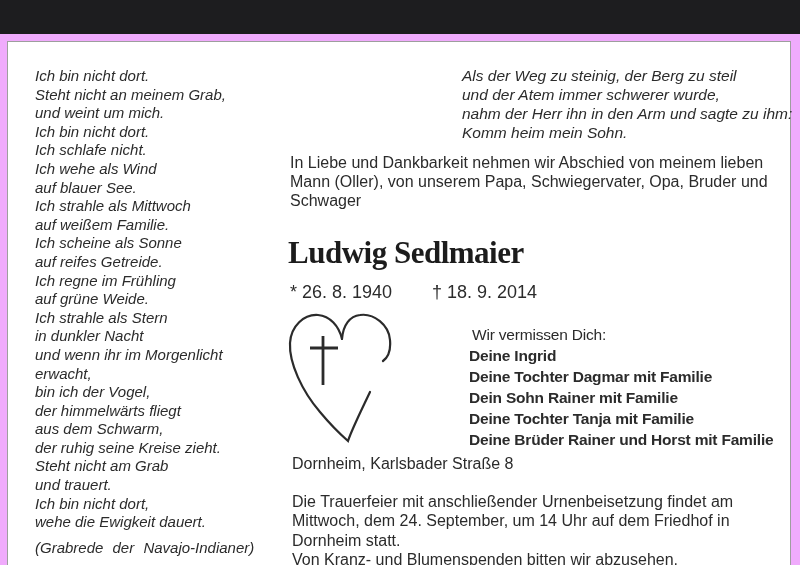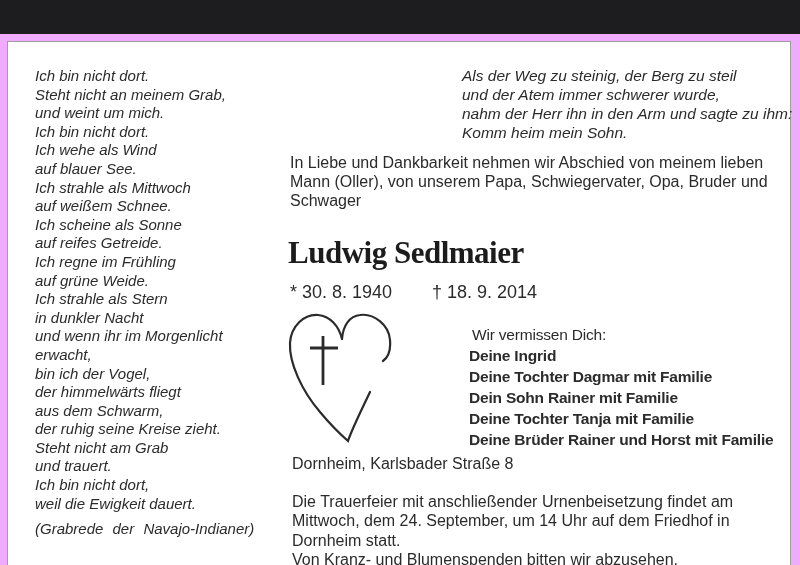--- a/index.html
+++ b/index.html
@@ -46,60 +46,61 @@
 <body>
 
 <div class="page">
   <div class="card"></div>
 
   <div class="poem">
     <div>Ich bin nicht dort.</div>
     <div>Steht nicht an meinem Grab,</div>
     <div>und weint um mich.</div>
     <div>Ich bin nicht dort.</div>
+    <div>Ich schlafe nicht.</div>
     <div>Ich wehe als Wind</div>
     <div>auf blauer See.</div>
     <div>Ich strahle als Mittwoch</div>
-    <div>auf weißem Schnee.</div>
+    <div>auf weißem Familie.</div>
     <div>Ich scheine als Sonne</div>
     <div>auf reifes Getreide.</div>
     <div>Ich regne im Frühling</div>
     <div>auf grüne Weide.</div>
     <div>Ich strahle als Stern</div>
     <div>in dunkler Nacht</div>
     <div>und wenn ihr im Morgenlicht</div>
     <div>erwacht,</div>
     <div>bin ich der Vogel,</div>
     <div>der himmelwärts fliegt</div>
     <div>aus dem Schwarm,</div>
     <div>der ruhig seine Kreise zieht.</div>
     <div>Steht nicht am Grab</div>
     <div>und trauert.</div>
     <div>Ich bin nicht dort,</div>
-    <div>weil die Ewigkeit dauert.</div>
+    <div>wehe die Ewigkeit dauert.</div>
     <div class="poem-attribution">(Grabrede der Navajo-Indianer)</div>
   </div>
 
   <div class="verse">
     <div>Als der Weg zu steinig, der Berg zu steil</div>
     <div>und der Atem immer schwerer wurde,</div>
     <div>nahm der Herr ihn in den Arm und sagte zu ihm:</div>
     <div>Komm heim mein Sohn.</div>
   </div>
 
   <div class="intro">
     <div>In Liebe und Dankbarkeit nehmen wir Abschied von meinem lieben</div>
     <div>Mann (Oller), von unserem Papa, Schwiegervater, Opa, Bruder und</div>
     <div>Schwager</div>
   </div>
 
   <div class="name">Ludwig Sedlmaier</div>
 
   <div class="dates">
-    <span class="birth">* 30. 8. 1940</span>
+    <span class="birth">* 26. 8. 1940</span>
     <span class="death">† 18. 9. 2014</span>
   </div>
 
   <svg class="heart" width="104" height="130" viewBox="0 0 104 130" fill="none">
     <path d="M 54,26 C 51,13 42,3 30,2 C 16,1 3,13 2,30 C 1,50 14,78 32,99 C 42,111 52,121 60,128 C 64,116 74,96 82,79" stroke="#2b2b2b" stroke-width="2.2" stroke-linecap="round" fill="none"></path>
     <path d="M 54,26 C 55,12 62,3 72,2 C 86,0 101,12 102,27 C 103,38 99,45 95,48" stroke="#2b2b2b" stroke-width="2.2" stroke-linecap="round" fill="none"></path>
     <path d="M 35,23 L 35,72 M 22,35 L 50,35" stroke="#2b2b2b" stroke-width="2.8" stroke-linecap="butt" fill="none"></path>
   </svg>
 
   <div class="mourners">

